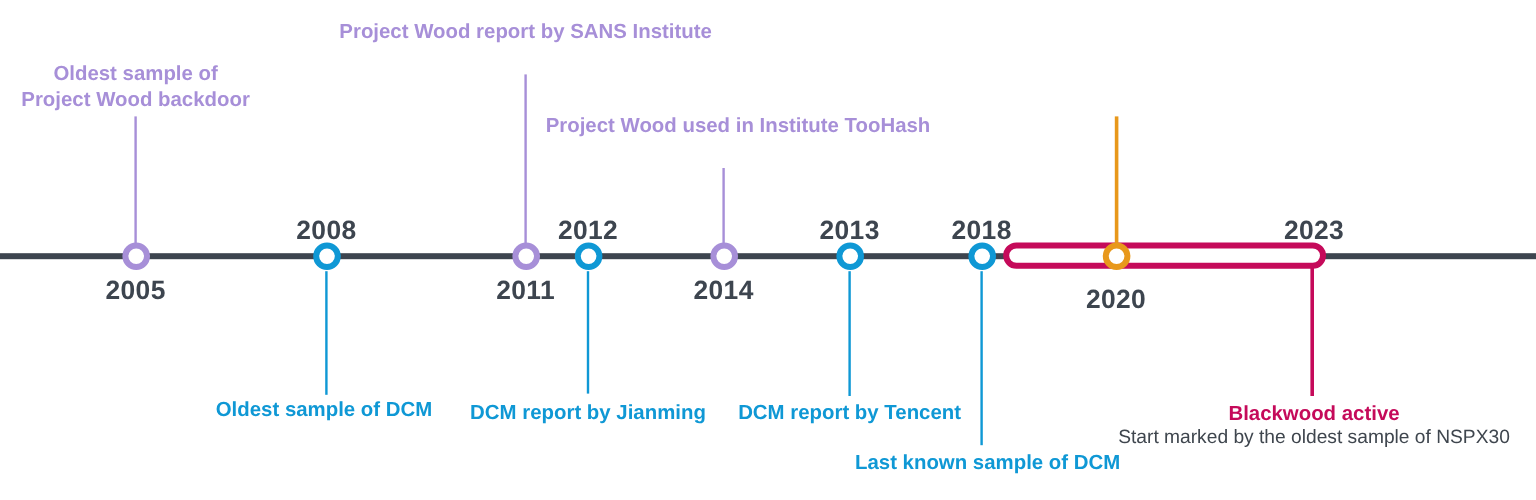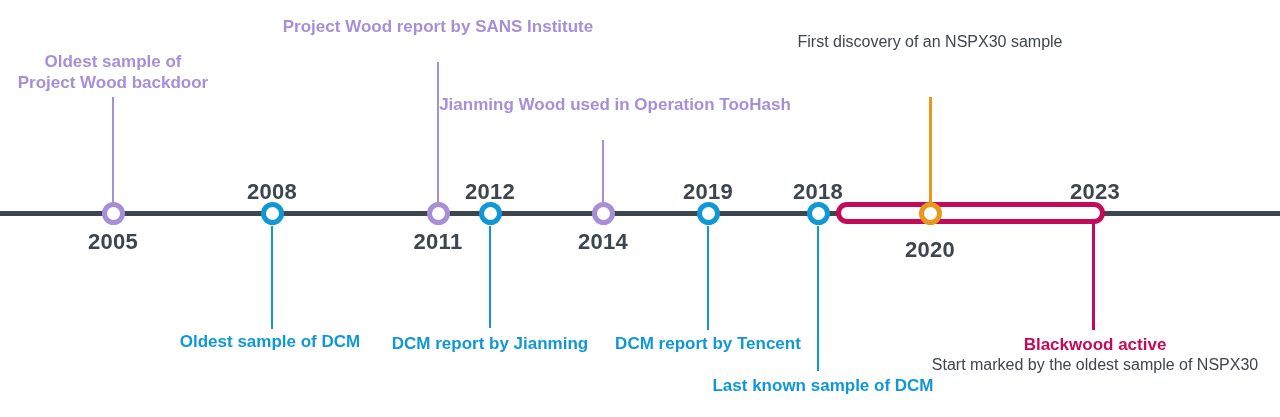--- a/index.html
+++ b/index.html
@@ -119,48 +119,47 @@
     <div class="year" style="left:490px; top:179px">2012</div>
     <div class="node blue" style="left:479px; top:202px"></div>
     <div class="stem blue" style="left:489px; top:226px; height:102px"></div>
     <div class="lbl" style="left:490px; top:333px">
       <div class="t blue">DCM report by Jianming</div>
     </div>
   </div>
 
   <div>
     <div class="lbl" style="left:615px; top:94px">
-      <div class="t purple">Jianming Wood used in Operation TooHash</div>
+      <div class="t purple">Project Wood used in Institute TooHash</div>
     </div>
     <div class="stem purple" style="left:602px; top:140px; height:64px"></div>
     <div class="node purple" style="left:592px; top:202px"></div>
     <div class="year" style="left:603px; top:229px">2014</div>
   </div>
 
   <div>
-    <div class="year" style="left:708px; top:179px">2019</div>
+    <div class="year" style="left:708px; top:179px">2013</div>
     <div class="node blue" style="left:697px; top:202px"></div>
     <div class="stem blue" style="left:707px; top:226px; height:104px"></div>
     <div class="lbl" style="left:708px; top:333px">
       <div class="t blue">DCM report by Tencent</div>
     </div>
   </div>
 
   <div>
     <div class="year" style="left:818px; top:179px">2018</div>
     <div class="node blue" style="left:807px; top:202px"></div>
     <div class="stem blue" style="left:817px; top:226px; height:145px"></div>
     <div class="lbl" style="left:823px; top:375px">
       <div class="t blue">Last known sample of DCM</div>
     </div>
   </div>
 
   <div>
     <div class="lbl" style="left:930px; top:32px">
-      <div class="s">First discovery of an NSPX30 sample</div>
     </div>
     <div class="stem orange" style="left:929px; top:97px; height:107px"></div>
     <div class="node orange" style="left:919px; top:202px"></div>
     <div class="year" style="left:930px; top:237px">2020</div>
   </div>
 
   <div>
     <div class="year" style="left:1095px; top:179px">2023</div>
     <div class="stem crimson" style="left:1092px; top:222px; height:108px"></div>
     <div class="lbl" style="left:1095px; top:334px">

